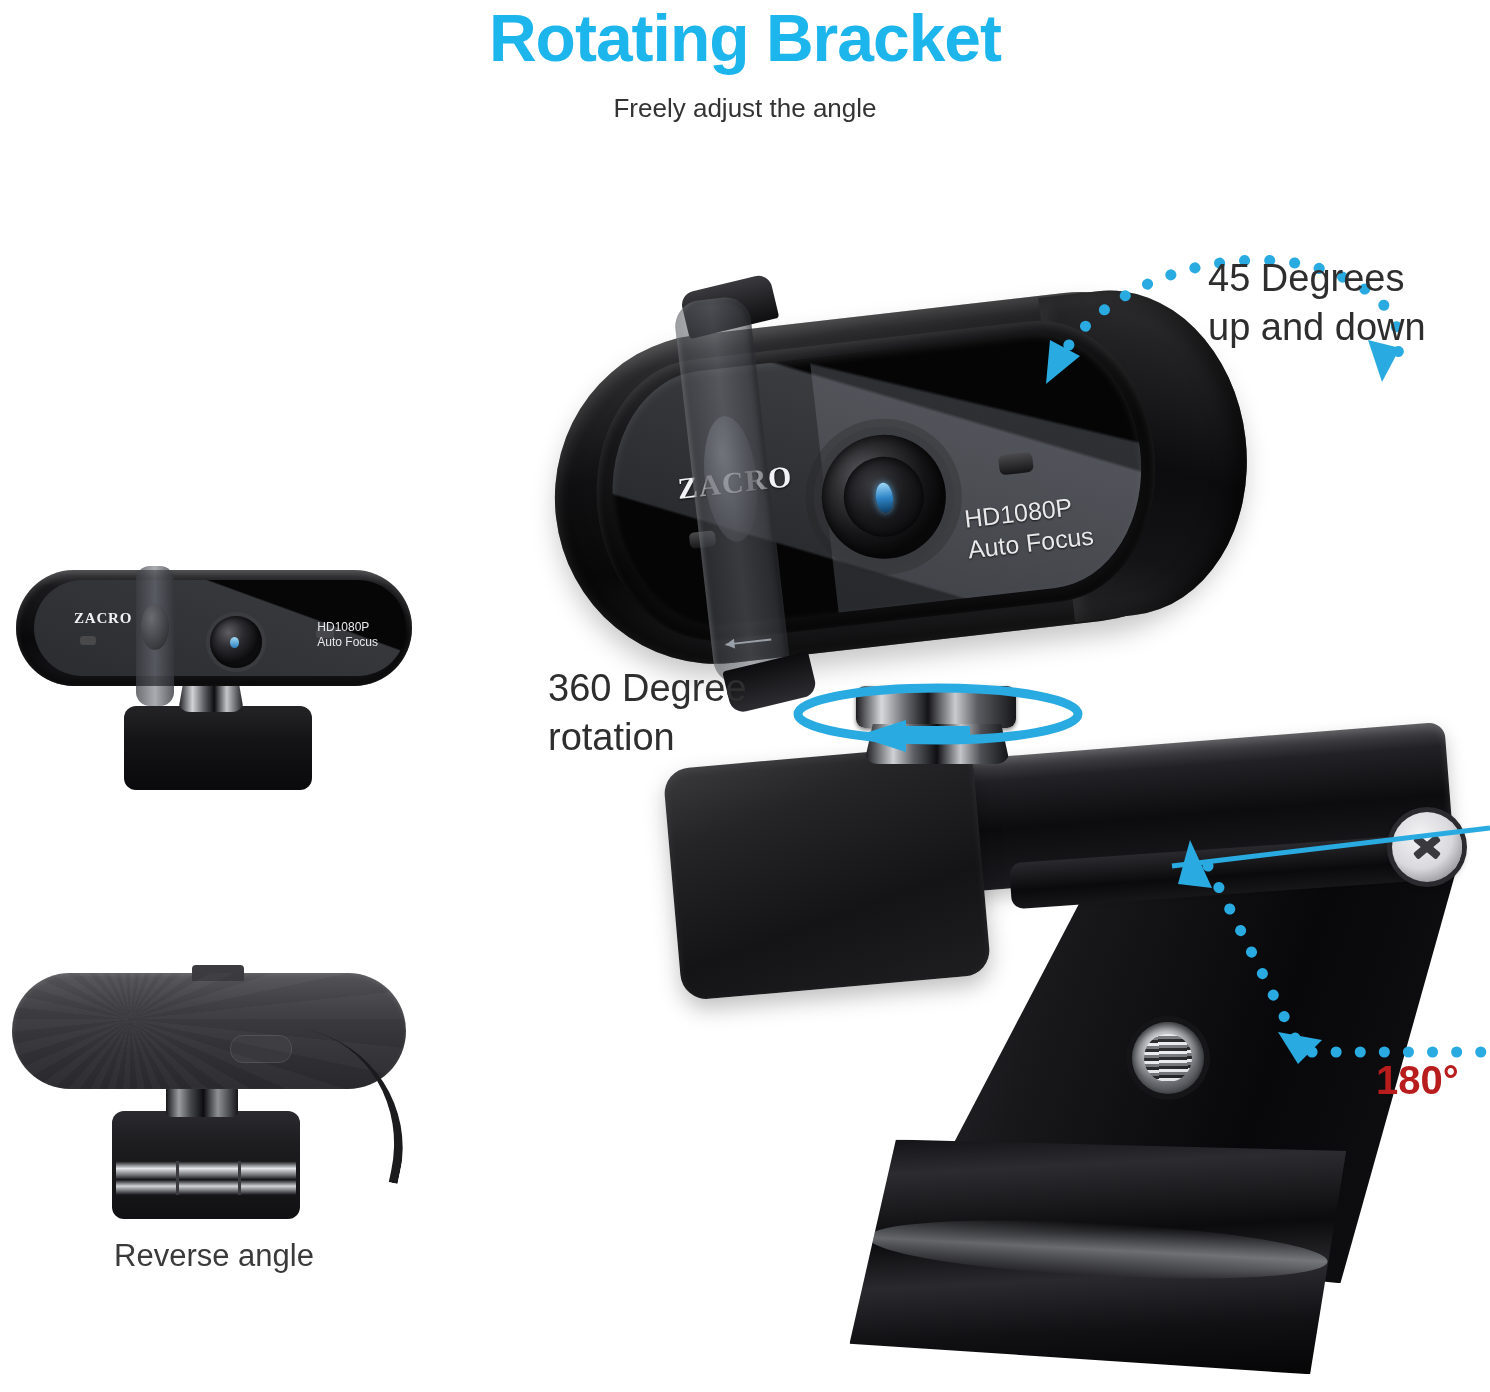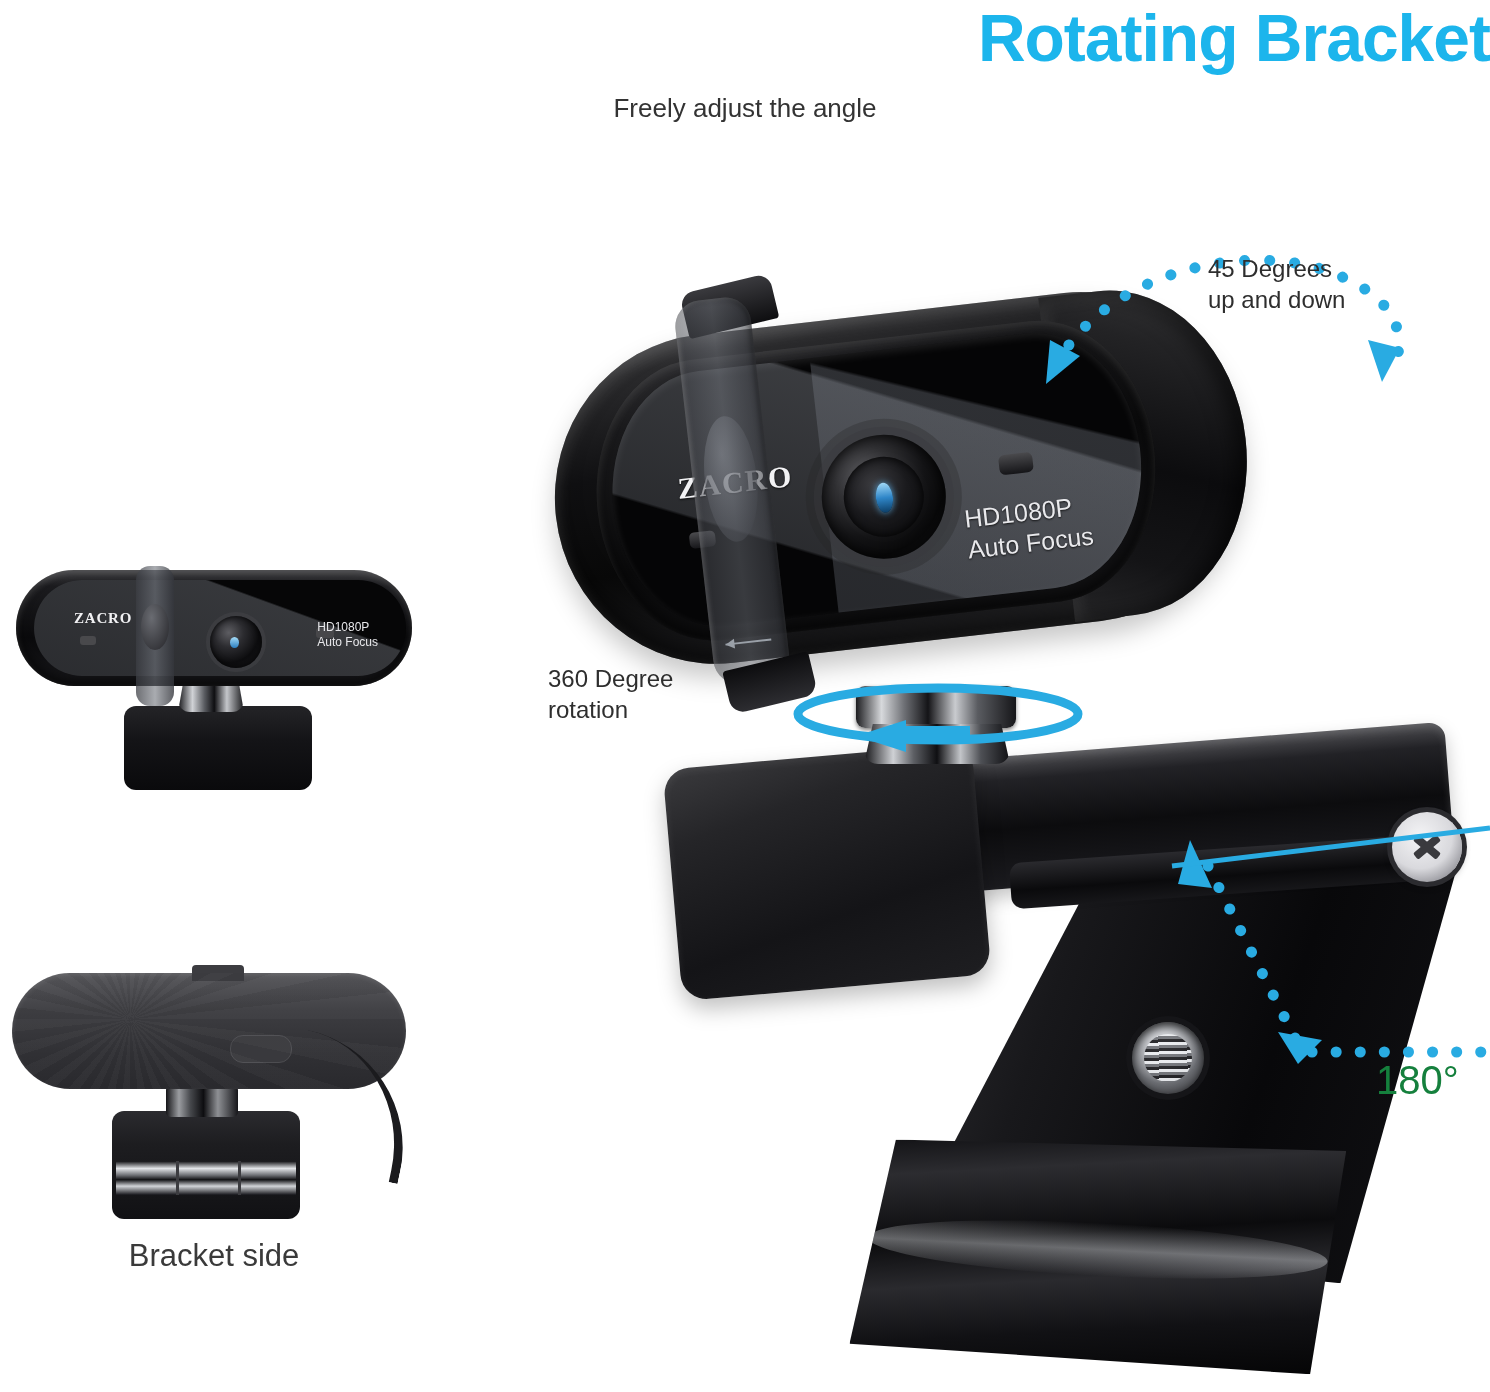--- a/index.html
+++ b/index.html
@@ -5,34 +5,34 @@
   html,body{margin:0;padding:0;background:#ffffff;}
   body{
     width:1490px;height:1392px;position:relative;overflow:hidden;
     font-family:"Liberation Sans","DejaVu Sans",sans-serif;
     background:#ffffff;
   }
   .stage{position:absolute;inset:0;}
 
   
   .title{
-    position:absolute;left:0;right:0;top:4px;text-align:right;
+    position:absolute;left:0;right:0;top:4px;text-align:center;
     font-size:66px;font-weight:bold;letter-spacing:-1px;
     color:#1CB5EC;line-height:1.05;
     font-family:"Liberation Sans","DejaVu Sans",sans-serif;
   }
   .subtitle{
     position:absolute;left:0;right:0;top:93px;text-align:center;
     font-size:26px;font-weight:normal;color:#333333;letter-spacing:0px;
   }
 
   
-  .anno{position:absolute;color:#2e2e2e;font-size:24px;line-height:1.28;font-weight:normal;}
+  .anno{position:absolute;color:#2e2e2e;font-size:38px;line-height:1.28;font-weight:normal;}
   .anno.r{text-align:left;}
-  .anno-deg{position:absolute;color:#15803d;font-size:40px;font-weight:normal;letter-spacing:0px;}
+  .anno-deg{position:absolute;color:#b91c1c;font-size:40px;font-weight:bold;letter-spacing:0px;}
   .caption{position:absolute;text-align:center;font-size:31px;color:#3a3a3a;}
 
   svg{overflow:visible;}
 
   .cam-body{
     position:absolute;left:556px;top:352px;width:690px;height:330px;
     transform:rotate(-6.5deg);transform-origin:0 50%;
   }
   .cam-barrel{
     position:absolute;inset:0;
@@ -426,15 +426,15 @@
   <div class="tb2">
     <div class="base3"></div>
     <div class="hingebar"></div>
     <div class="swivel3"></div>
     <div class="tb2-body">
       <div class="tab"></div>
       <div class="port"></div>
     </div>
     <div class="cable"></div>
   </div>
-  <div class="caption" style="left:4px;top:1238px;width:420px;">Bracket side</div>
+  <div class="caption" style="left:4px;top:1238px;width:420px;">Reverse angle</div>
 
 </div>
 
 </body></html>

